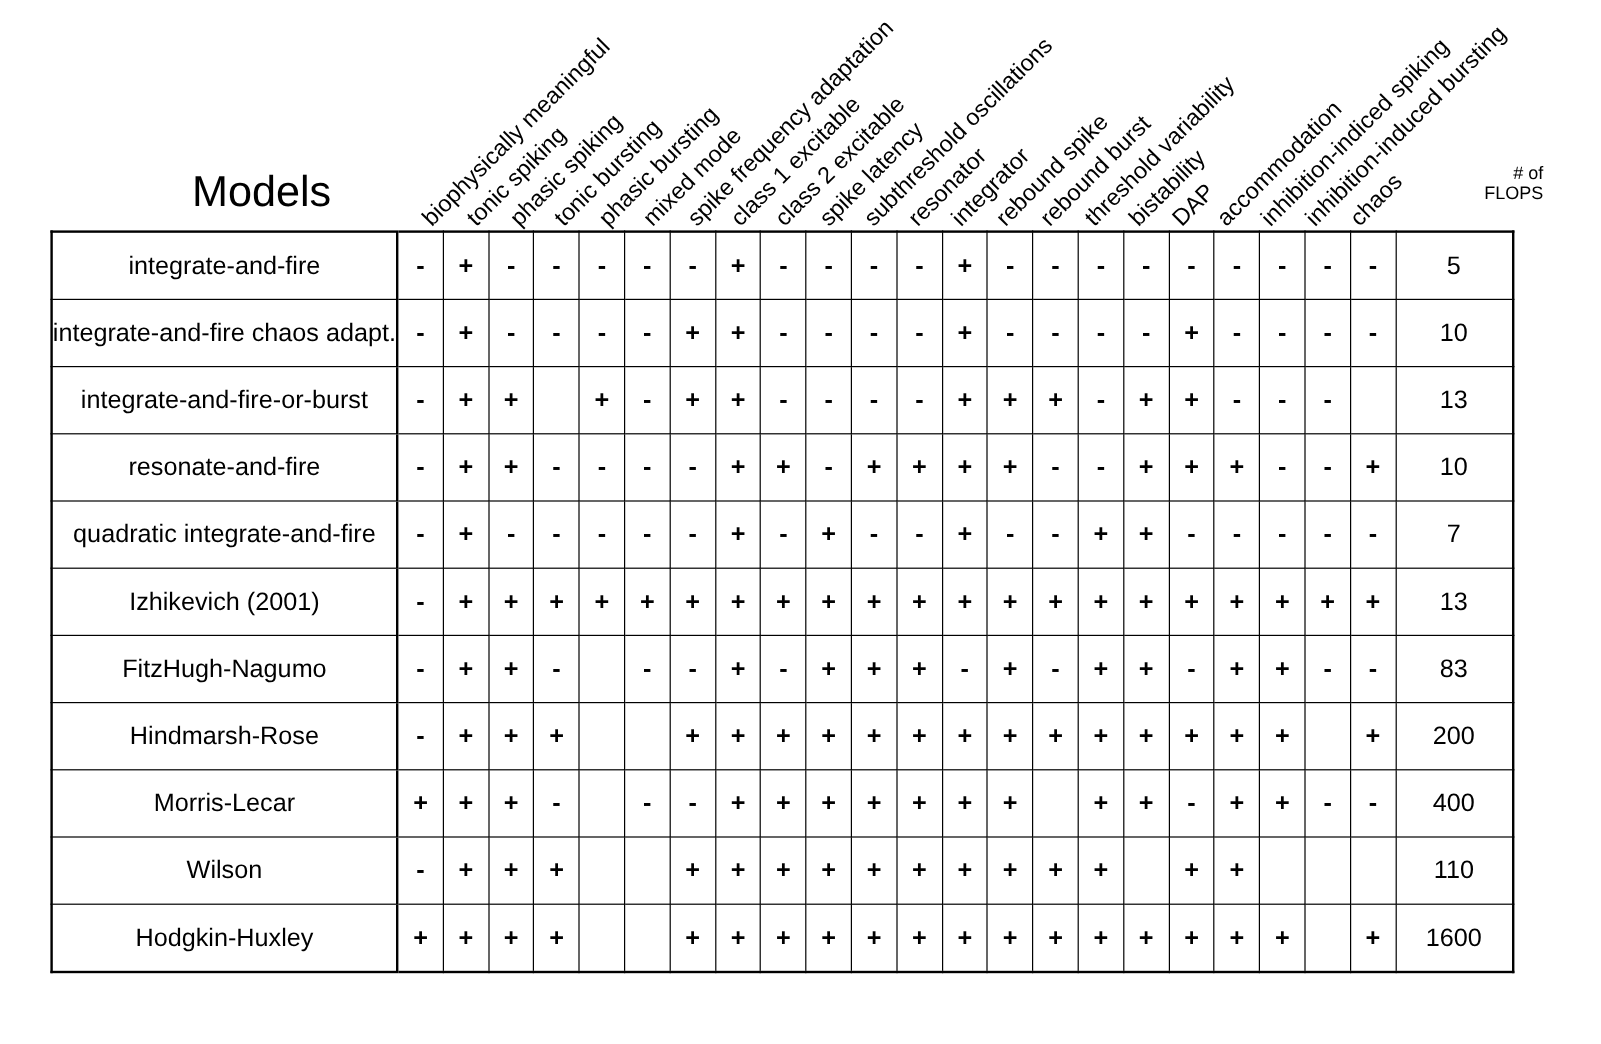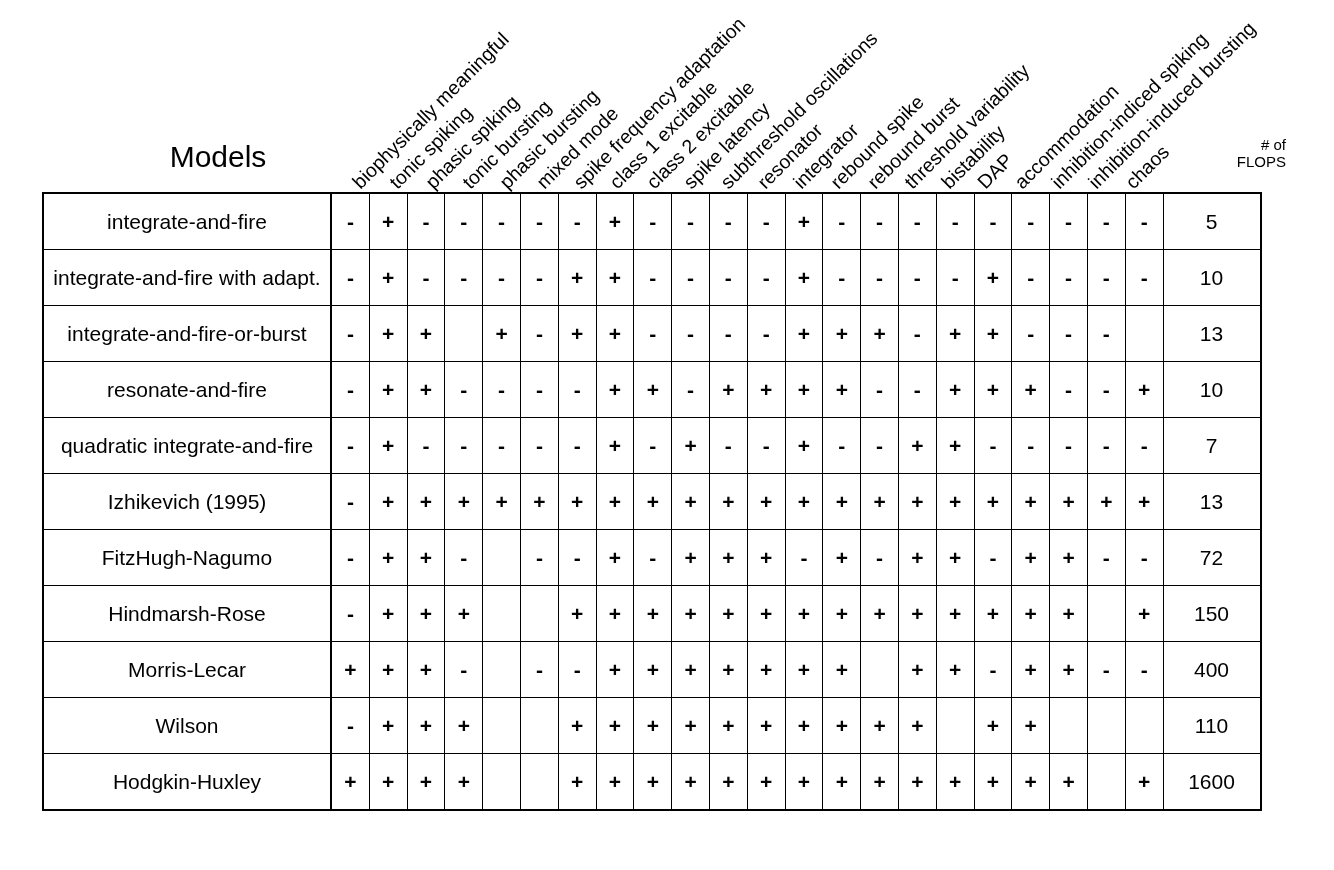--- a/index.html
+++ b/index.html
@@ -45,21 +45,21 @@
     color: #000;
   }
 
   
   #models-title {
     position: absolute;
     left: 106px;
     top: 142px;
     width: 224px;
     text-align: center;
-    font-size: 30px;
+    font-size: 36px;
     line-height: 1;
     color: #000;
   }
 
   
   #flops-title {
     position: absolute;
     left: 1188px;
     top: 137px;
     width: 98px;
@@ -181,21 +181,21 @@
             <td class="feat-cell"><span class="mark-minus">-</span></td>
             <td class="feat-cell"><span class="mark-minus">-</span></td>
             <td class="feat-cell"><span class="mark-minus">-</span></td>
             <td class="feat-cell"><span class="mark-minus">-</span></td>
             <td class="feat-cell"><span class="mark-minus">-</span></td>
             <td class="feat-cell"><span class="mark-minus">-</span></td>
             <td class="feat-cell"><span class="mark-minus">-</span></td>
             <td class="flops-cell">5</td>
           </tr>
           <tr>
-            <td class="model-cell">integrate-and-fire with adapt.</td>
+            <td class="model-cell">integrate-and-fire chaos adapt.</td>
             <td class="feat-cell first-feat"><span class="mark-minus">-</span></td>
             <td class="feat-cell"><span class="mark-plus">+</span></td>
             <td class="feat-cell"><span class="mark-minus">-</span></td>
             <td class="feat-cell"><span class="mark-minus">-</span></td>
             <td class="feat-cell"><span class="mark-minus">-</span></td>
             <td class="feat-cell"><span class="mark-minus">-</span></td>
             <td class="feat-cell"><span class="mark-plus">+</span></td>
             <td class="feat-cell"><span class="mark-plus">+</span></td>
             <td class="feat-cell"><span class="mark-minus">-</span></td>
             <td class="feat-cell"><span class="mark-minus">-</span></td>
@@ -285,21 +285,21 @@
             <td class="feat-cell"><span class="mark-plus">+</span></td>
             <td class="feat-cell"><span class="mark-plus">+</span></td>
             <td class="feat-cell"><span class="mark-minus">-</span></td>
             <td class="feat-cell"><span class="mark-minus">-</span></td>
             <td class="feat-cell"><span class="mark-minus">-</span></td>
             <td class="feat-cell"><span class="mark-minus">-</span></td>
             <td class="feat-cell"><span class="mark-minus">-</span></td>
             <td class="flops-cell">7</td>
           </tr>
           <tr>
-            <td class="model-cell">Izhikevich (1995)</td>
+            <td class="model-cell">Izhikevich (2001)</td>
             <td class="feat-cell first-feat"><span class="mark-minus">-</span></td>
             <td class="feat-cell"><span class="mark-plus">+</span></td>
             <td class="feat-cell"><span class="mark-plus">+</span></td>
             <td class="feat-cell"><span class="mark-plus">+</span></td>
             <td class="feat-cell"><span class="mark-plus">+</span></td>
             <td class="feat-cell"><span class="mark-plus">+</span></td>
             <td class="feat-cell"><span class="mark-plus">+</span></td>
             <td class="feat-cell"><span class="mark-plus">+</span></td>
             <td class="feat-cell"><span class="mark-plus">+</span></td>
             <td class="feat-cell"><span class="mark-plus">+</span></td>
@@ -334,21 +334,21 @@
             <td class="feat-cell"><span class="mark-minus">-</span></td>
             <td class="feat-cell"><span class="mark-plus">+</span></td>
             <td class="feat-cell"><span class="mark-minus">-</span></td>
             <td class="feat-cell"><span class="mark-plus">+</span></td>
             <td class="feat-cell"><span class="mark-plus">+</span></td>
             <td class="feat-cell"><span class="mark-minus">-</span></td>
             <td class="feat-cell"><span class="mark-plus">+</span></td>
             <td class="feat-cell"><span class="mark-plus">+</span></td>
             <td class="feat-cell"><span class="mark-minus">-</span></td>
             <td class="feat-cell"><span class="mark-minus">-</span></td>
-            <td class="flops-cell">72</td>
+            <td class="flops-cell">83</td>
           </tr>
           <tr>
             <td class="model-cell">Hindmarsh-Rose</td>
             <td class="feat-cell first-feat"><span class="mark-minus">-</span></td>
             <td class="feat-cell"><span class="mark-plus">+</span></td>
             <td class="feat-cell"><span class="mark-plus">+</span></td>
             <td class="feat-cell"><span class="mark-plus">+</span></td>
             <td class="feat-cell"><span class="mark-blank"></span></td>
             <td class="feat-cell"><span class="mark-blank"></span></td>
             <td class="feat-cell"><span class="mark-plus">+</span></td>
@@ -360,21 +360,21 @@
             <td class="feat-cell"><span class="mark-plus">+</span></td>
             <td class="feat-cell"><span class="mark-plus">+</span></td>
             <td class="feat-cell"><span class="mark-plus">+</span></td>
             <td class="feat-cell"><span class="mark-plus">+</span></td>
             <td class="feat-cell"><span class="mark-plus">+</span></td>
             <td class="feat-cell"><span class="mark-plus">+</span></td>
             <td class="feat-cell"><span class="mark-plus">+</span></td>
             <td class="feat-cell"><span class="mark-plus">+</span></td>
             <td class="feat-cell"><span class="mark-blank"></span></td>
             <td class="feat-cell"><span class="mark-plus">+</span></td>
-            <td class="flops-cell">150</td>
+            <td class="flops-cell">200</td>
           </tr>
           <tr>
             <td class="model-cell">Morris-Lecar</td>
             <td class="feat-cell first-feat"><span class="mark-plus">+</span></td>
             <td class="feat-cell"><span class="mark-plus">+</span></td>
             <td class="feat-cell"><span class="mark-plus">+</span></td>
             <td class="feat-cell"><span class="mark-minus">-</span></td>
             <td class="feat-cell"><span class="mark-blank"></span></td>
             <td class="feat-cell"><span class="mark-minus">-</span></td>
             <td class="feat-cell"><span class="mark-minus">-</span></td>

